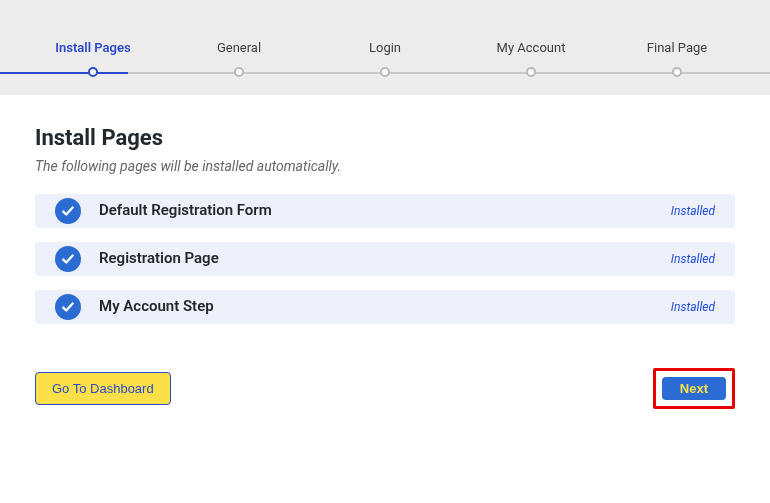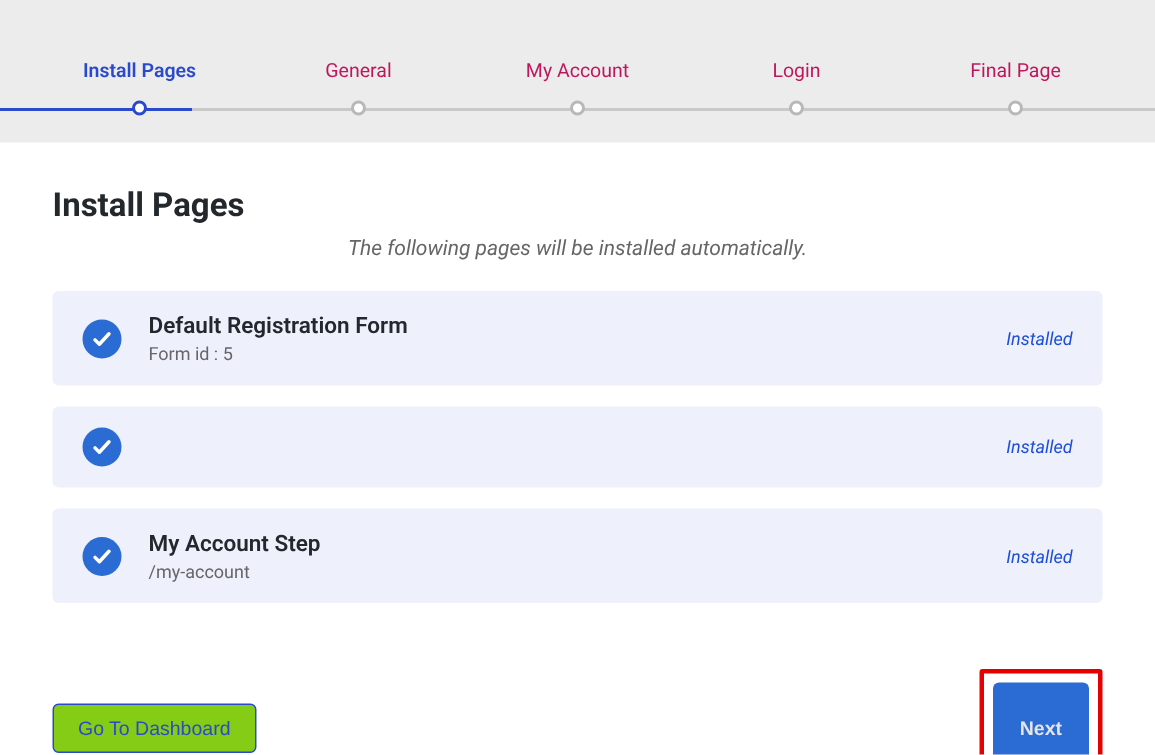--- a/index.html
+++ b/index.html
@@ -21,21 +21,21 @@
     padding: 0 20px;
     position: relative;
     height: 100%;
   }
   .step {
     flex: 1;
     text-align: center;
     position: relative;
     padding-top: 40px;
     font-size: 13px;
-    color: #be185d;
+    color: #404040;
   }
   .step.active { color: #2b4acb; font-weight: 600; }
   .step-dot {
     position: absolute;
     left: 50%;
     top: 67px;
     transform: translateX(-50%);
     width: 10px;
     height: 10px;
     border-radius: 50%;
@@ -70,26 +70,25 @@
     font-size: 22px;
     font-weight: 700;
     color: #23282d;
     margin-bottom: 8px;
   }
   p.subtitle {
     font-style: italic;
     color: #666;
     font-size: 14px;
     margin-bottom: 20px;
-    text-align: center;
   }
   .card {
     background: #eef0fb;
     border-radius: 4px;
-    padding: 14px 20px;
+    padding: 4px 20px;
     display: flex;
     align-items: center;
     margin-bottom: 14px;
     justify-content: space-between;
   }
   .check-icon {
     width: 26px;
     height: 26px;
     border-radius: 50%;
     background: #2b6cd4;
@@ -116,38 +115,38 @@
     color: #1d4ed8;
     font-style: italic;
   }
   .footer {
     display: flex;
     justify-content: space-between;
     align-items: center;
     padding: 10px 35px 20px 35px;
   }
   .btn-secondary {
-    background: #84cc16;
+    background: #fde047;
     border: 1px solid #2b4acb;
     color: #2b4acb;
     padding: 8px 16px;
     font-size: 13px;
     border-radius: 4px;
     cursor: pointer;
   }
   .next-wrap {
     border: 3px solid #e60000;
     padding: 6px;
     border-radius: 2px;
   }
   .btn-primary {
     background: #2b6cd4;
     border: none;
-    color: #e5e5e5;
-    padding: 23px 18px;
+    color: #fde047;
+    padding: 4px 18px;
     font-size: 13px;
     font-weight: 600;
     border-radius: 4px;
     cursor: pointer;
   }
 </style>
 </head>
 <body>
 
 <div class="stepper-bar">
@@ -156,25 +155,25 @@
   <div class="stepper">
     <div class="step active">
       <span>Install Pages</span>
       <span class="step-dot"></span>
     </div>
     <div class="step">
       <span>General</span>
       <span class="step-dot"></span>
     </div>
     <div class="step">
+      <span>Login</span>
+      <span class="step-dot"></span>
+    </div>
+    <div class="step">
       <span>My Account</span>
-      <span class="step-dot"></span>
-    </div>
-    <div class="step">
-      <span>Login</span>
       <span class="step-dot"></span>
     </div>
     <div class="step">
       <span>Final Page</span>
       <span class="step-dot"></span>
     </div>
   </div>
 </div>
 
 <div class="content">
@@ -182,45 +181,44 @@
   <p class="subtitle">The following pages will be installed automatically.</p>
 
   <div class="card">
     <span class="check-icon">
       <svg viewBox="0 0 24 24" fill="none" stroke="#fff" stroke-width="4" stroke-linecap="round" stroke-linejoin="round">
           <polyline points="4 13 9 18 20 6"></polyline>
         </svg>
     </span>
     <div class="card-text">
       <div class="card-title">Default Registration Form</div>
-      <div class="card-sub">Form id : 5</div>
     </div>
     <div class="card-status">Installed</div>
   </div>
 
   <div class="card">
     <span class="check-icon">
       <svg viewBox="0 0 24 24" fill="none" stroke="#fff" stroke-width="4" stroke-linecap="round" stroke-linejoin="round">
           <polyline points="4 13 9 18 20 6"></polyline>
         </svg>
     </span>
     <div class="card-text">
+      <div class="card-title">Registration Page</div>
     </div>
     <div class="card-status">Installed</div>
   </div>
 
   <div class="card">
     <span class="check-icon">
       <svg viewBox="0 0 24 24" fill="none" stroke="#fff" stroke-width="4" stroke-linecap="round" stroke-linejoin="round">
           <polyline points="4 13 9 18 20 6"></polyline>
         </svg>
     </span>
     <div class="card-text">
       <div class="card-title">My Account Step</div>
-      <div class="card-sub">/my-account</div>
     </div>
     <div class="card-status">Installed</div>
   </div>
 </div>
 
 <div class="footer">
   <button class="btn-secondary">Go To Dashboard</button>
   <div class="next-wrap">
     <button class="btn-primary">Next</button>
   </div>

